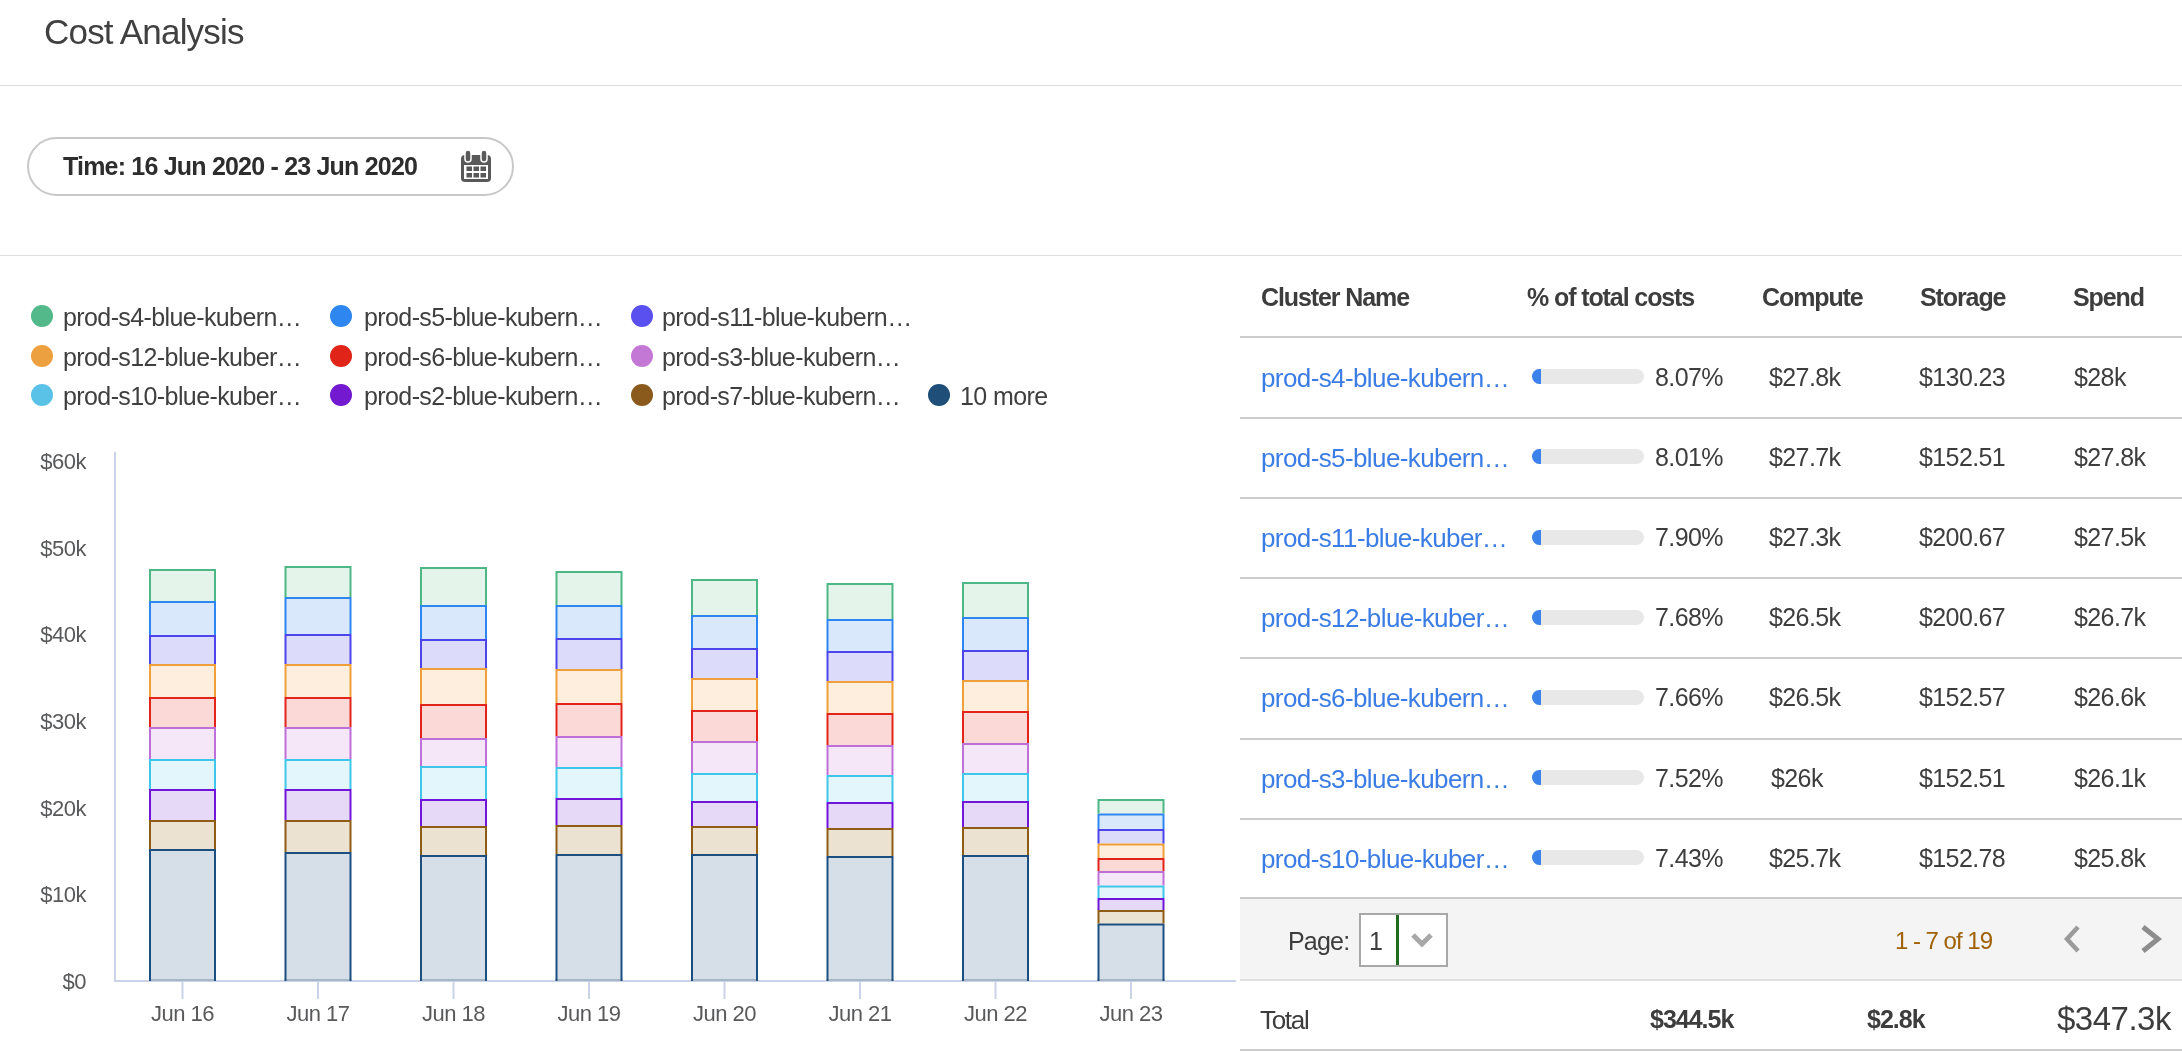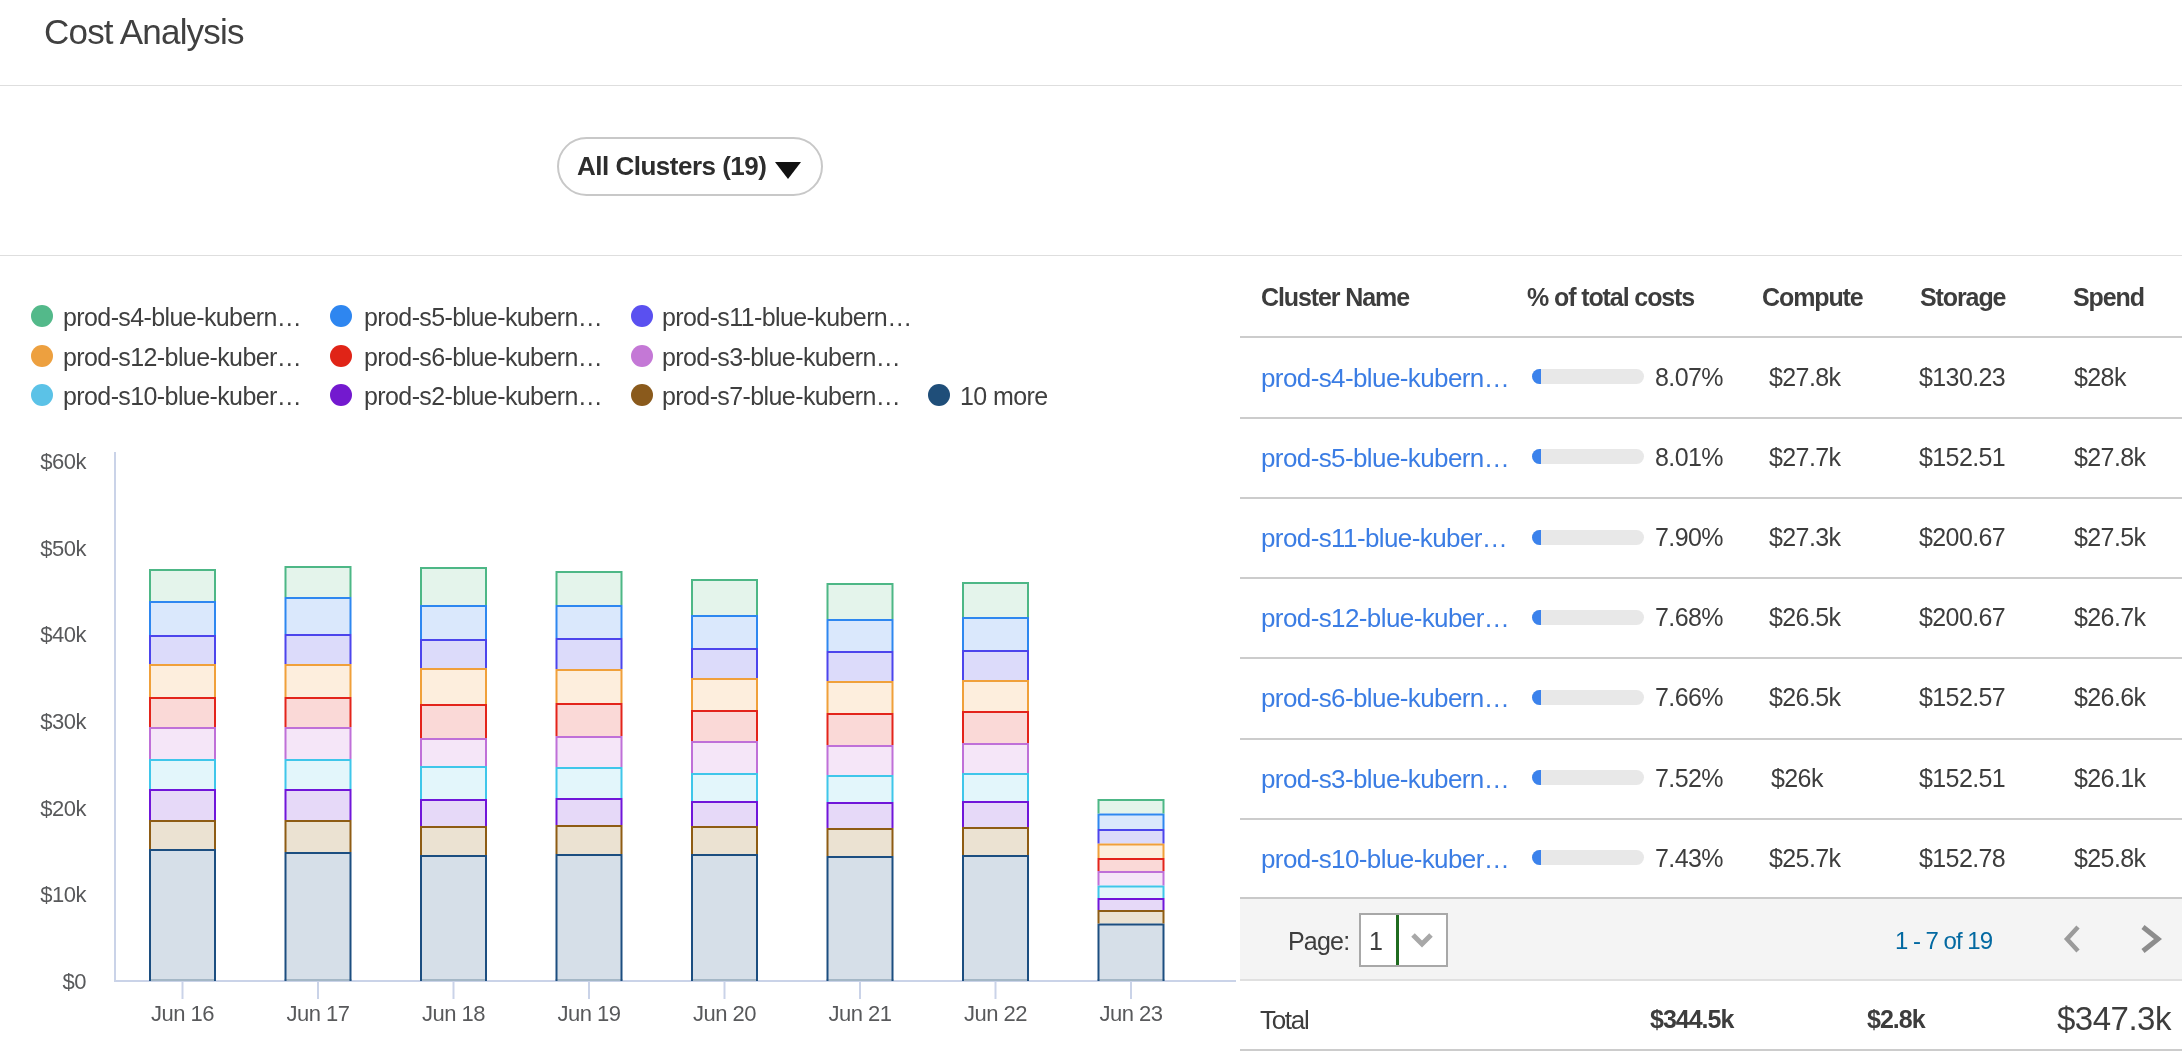--- a/index.html
+++ b/index.html
@@ -14,23 +14,34 @@
 .th { position:absolute; font-size:25px; letter-spacing:-1.1px; font-weight:bold; color:#3d3d3d; white-space:nowrap; }
 .link { position:absolute; font-size:26px; letter-spacing:-0.6px; color:#3b7de4; white-space:nowrap; }
 .td { position:absolute; font-size:25px; letter-spacing:-0.6px; color:#3d3d3d; white-space:nowrap; }
 .rowline { position:absolute; height:0; border-top:2px solid #cccccc; left:1240px; right:0; }
 .pbar { position:absolute; width:112px; height:15px; background:#e8e8e8; border-radius:8px; }
 .pfill { position:absolute; left:0; top:0; height:15px; background:#3b82ec; border-radius:8px 0 0 8px; }
 </style></head><body>
 <div id="page">
 <div class="abs" style="left:44px; top:12px; font-size:35px; letter-spacing:-0.8px; color:#404040;">Cost Analysis</div>
 <div class="hr" style="top:85px;"></div>
-<div class="pill" style="left:557px; top:137px; width:266px; padding:0 20px 0 18px; justify-content:space-between;">
-      <span>All Clusters (19)</span>
-      <span class="tri"></span>
+<div class="pill" style="left:27px; top:137px; width:487px; padding:0 20px 0 34px; justify-content:space-between;">
+      <span style="font-size:25px; letter-spacing:-0.8px;">Time: 16 Jun 2020 - 23 Jun 2020</span>
+      <svg width="32" height="34" viewBox="0 0 32 34">
+        <rect x="1" y="5" width="30" height="27" rx="4" fill="#595959"></rect>
+        <rect x="4" y="15" width="24" height="14" fill="#fff"></rect>
+        <rect x="6.5" y="16.5" width="5.5" height="4.5" fill="#595959"></rect>
+        <rect x="13.5" y="16.5" width="5.5" height="4.5" fill="#595959"></rect>
+        <rect x="20.5" y="16.5" width="5.5" height="4.5" fill="#595959"></rect>
+        <rect x="6.5" y="23" width="5.5" height="4.5" fill="#595959"></rect>
+        <rect x="13.5" y="23" width="5.5" height="4.5" fill="#595959"></rect>
+        <rect x="20.5" y="23" width="5.5" height="4.5" fill="#595959"></rect>
+        <rect x="5" y="0" width="6" height="12" rx="3" fill="#595959" stroke="#fff" stroke-width="1.5"></rect>
+        <rect x="21" y="0" width="6" height="12" rx="3" fill="#595959" stroke="#fff" stroke-width="1.5"></rect>
+      </svg>
     </div>
 <div class="hr" style="top:255px;"></div>
 <div class="legend-dot" style="left:31px; top:305px; background:#53b98a;"></div>
 <div class="legend-txt" style="left:63px; top:303px;">prod-s4-blue-kubern…</div>
 <div class="legend-dot" style="left:330px; top:305px; background:#2e86f0;"></div>
 <div class="legend-txt" style="left:364px; top:303px;">prod-s5-blue-kubern…</div>
 <div class="legend-dot" style="left:631px; top:305px; background:#5a50f0;"></div>
 <div class="legend-txt" style="left:662px; top:303px;">prod-s11-blue-kubern…</div>
 <div class="legend-dot" style="left:31px; top:344.5px; background:#eda03f;"></div>
 <div class="legend-txt" style="left:63px; top:342.5px;">prod-s12-blue-kuber…</div>
@@ -309,21 +320,21 @@
 <div class="td" style="left:1919px; top:843.8px;">$152.78</div>
 <div class="td" style="left:2074px; top:843.8px;">$25.8k</div>
 <div class="abs" style="left:1240px; right:0; top:897px; height:84px; background:#f4f4f4; border-top:2px solid #c9c9c9; border-bottom:2px solid #e0e0e0;"></div>
 <div class="td" style="left:1288px; top:927px; font-size:25px; letter-spacing:-0.8px; color:#3d3d3d;">Page:</div>
 <div class="abs" style="left:1359px; top:913px; width:89px; height:54px; background:#fff; border:2px solid #a8a8a8;"></div>
 <div class="td" style="left:1369px; top:927px; color:#3d3d3d;">1</div>
 <div class="abs" style="left:1396px; top:915px; width:2.5px; height:50px; background:#1f6b1f;"></div>
 <svg class="abs" style="left:1410px; top:931px;" width="24" height="18" viewBox="0 0 24 18">
       <path d="M3 4 L12 13 L21 4" fill="none" stroke="#a8a8a8" stroke-width="5"></path>
     </svg>
-<div class="td" style="right:190px; top:927px; font-size:24px; letter-spacing:-1px; color:#0369a1;">1 - 7 of 19</div>
+<div class="td" style="right:190px; top:927px; font-size:24px; letter-spacing:-1px; color:#a16207;">1 - 7 of 19</div>
 <svg class="abs" style="left:2063px; top:925px;" width="18" height="28" viewBox="0 0 18 28">
       <path d="M15 2 L4 14 L15 26" fill="none" stroke="#9b9b9b" stroke-width="4.5"></path>
     </svg>
 <svg class="abs" style="left:2139px; top:924px;" width="24" height="30" viewBox="0 0 24 30">
       <path d="M4 3 L19 15 L4 27" fill="none" stroke="#8d8d8d" stroke-width="5"></path>
     </svg>
 <div class="td" style="left:1260px; top:1005px; font-size:26px; letter-spacing:-1.3px; font-weight:normal;">Total</div>
 <div class="td" style="left:1650px; top:1005px; font-size:25px; letter-spacing:-1px; font-weight:bold;">$344.5k</div>
 <div class="td" style="left:1867px; top:1005px; font-size:25px; letter-spacing:-1px; font-weight:bold;">$2.8k</div>
 <div class="td" style="left:2057px; top:1000px; font-size:33px; letter-spacing:-0.5px; font-weight:normal;">$347.3k</div>

